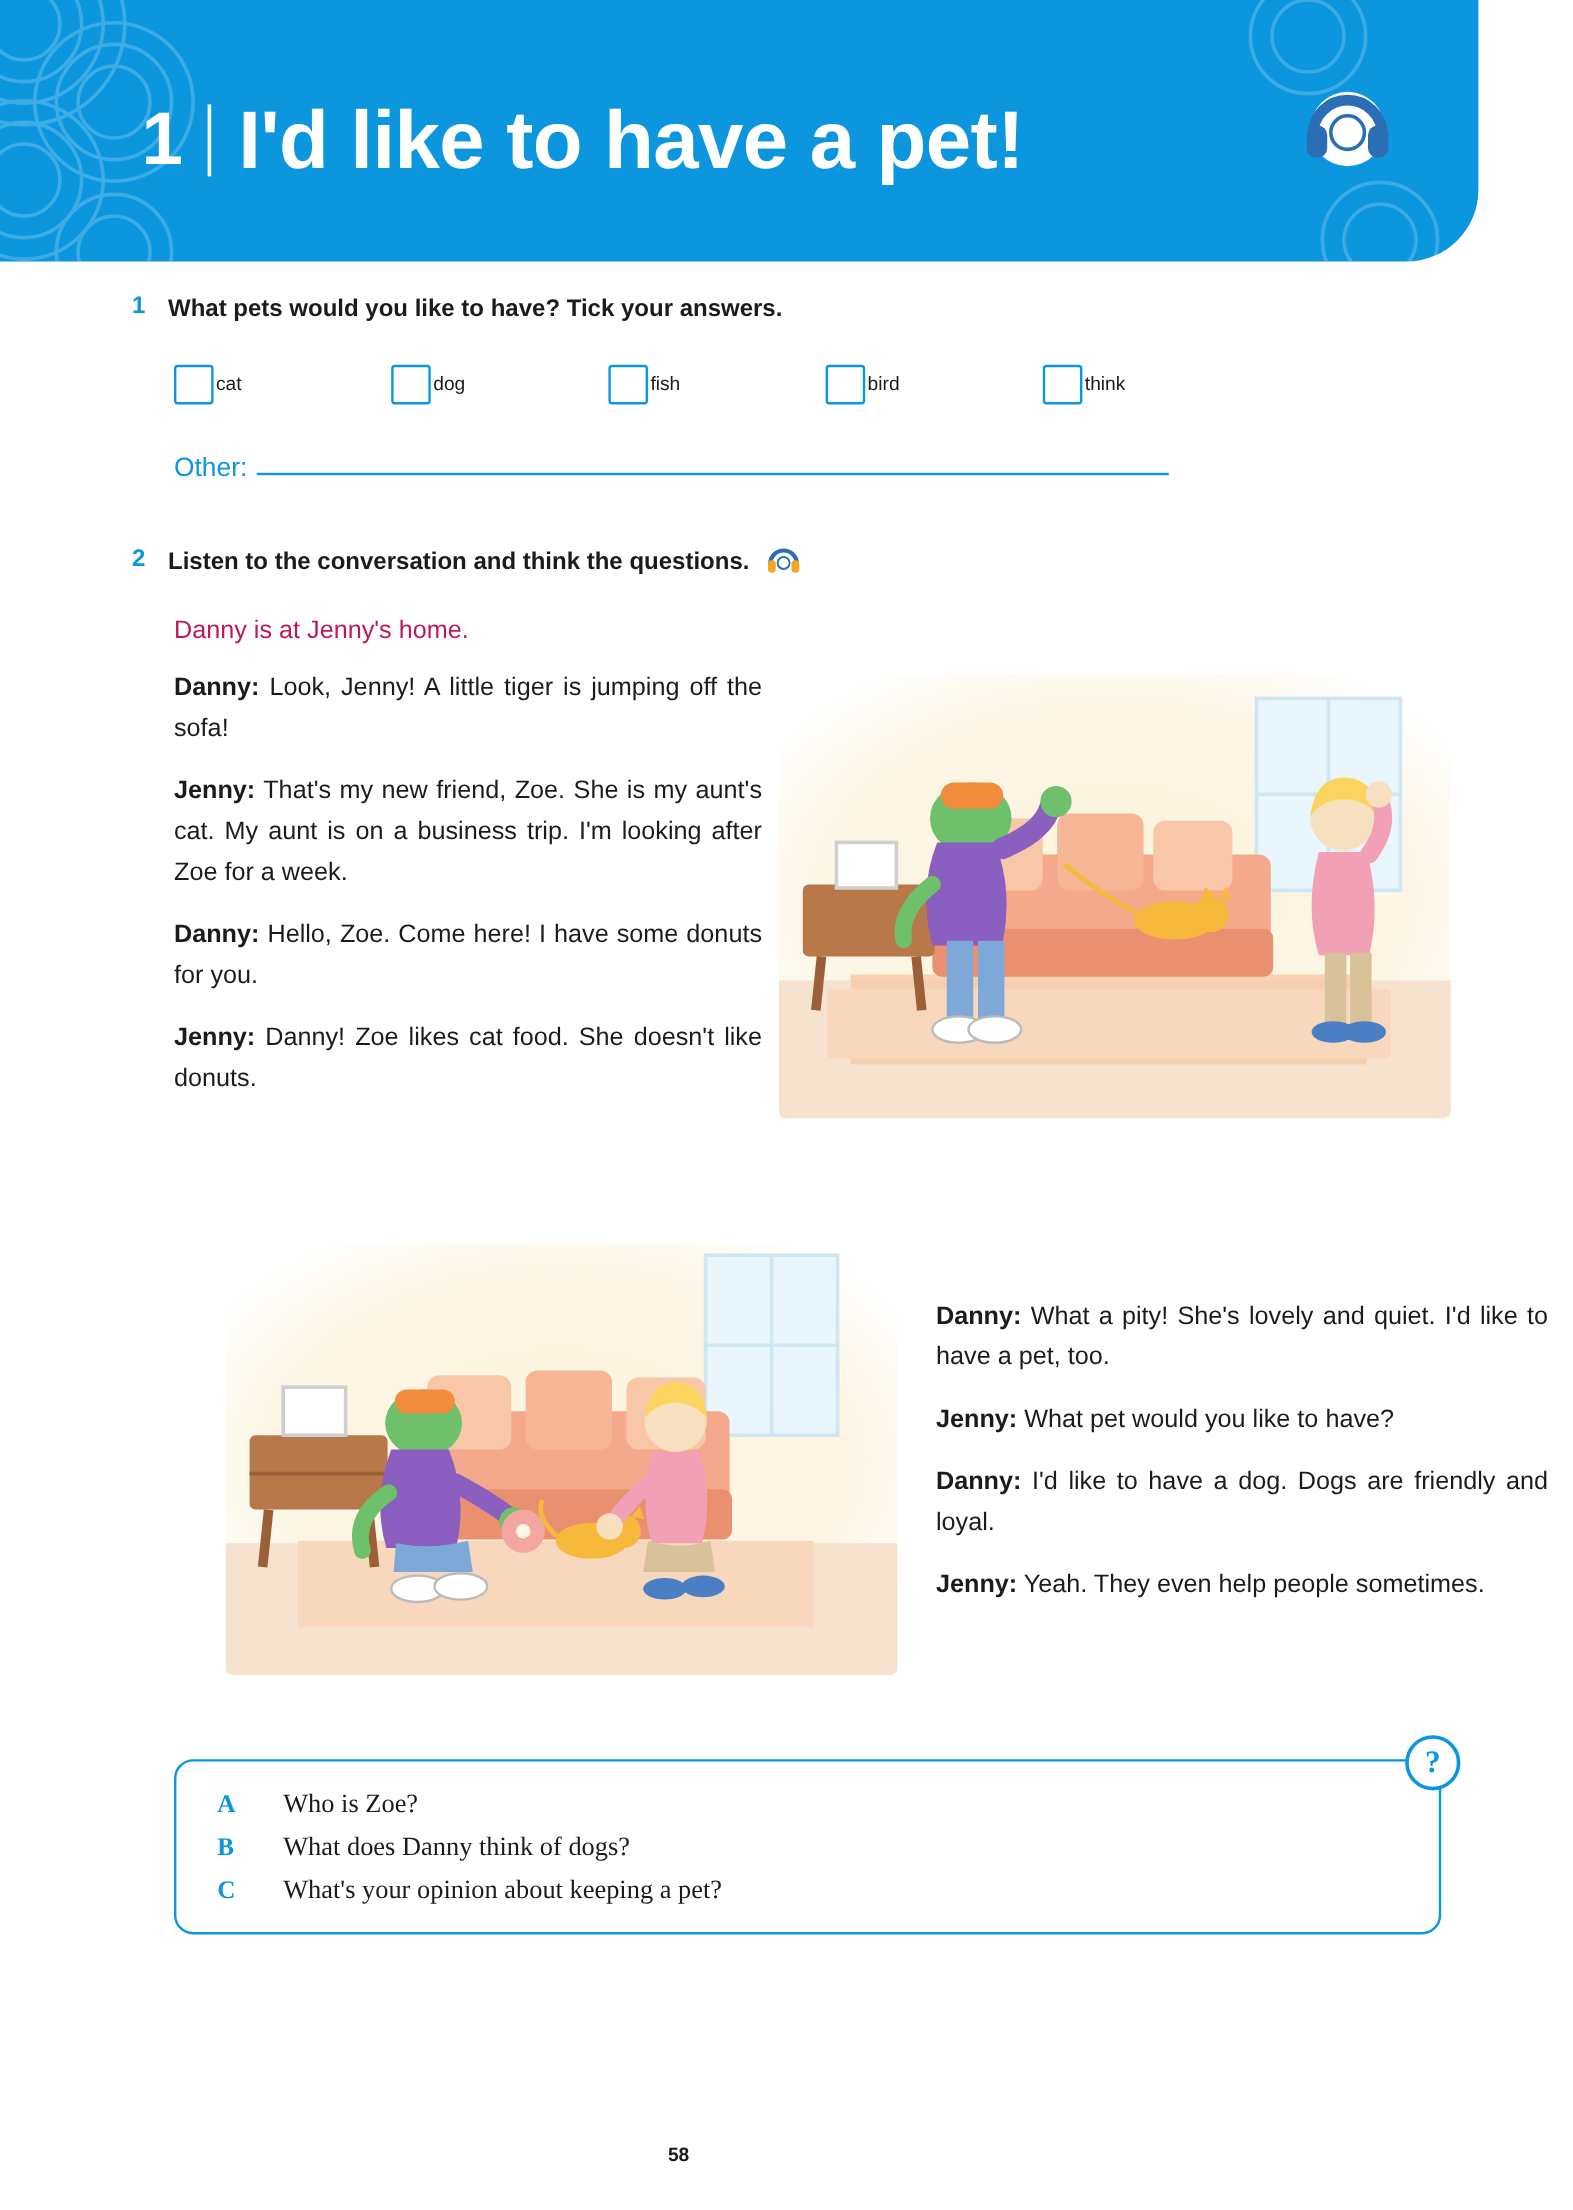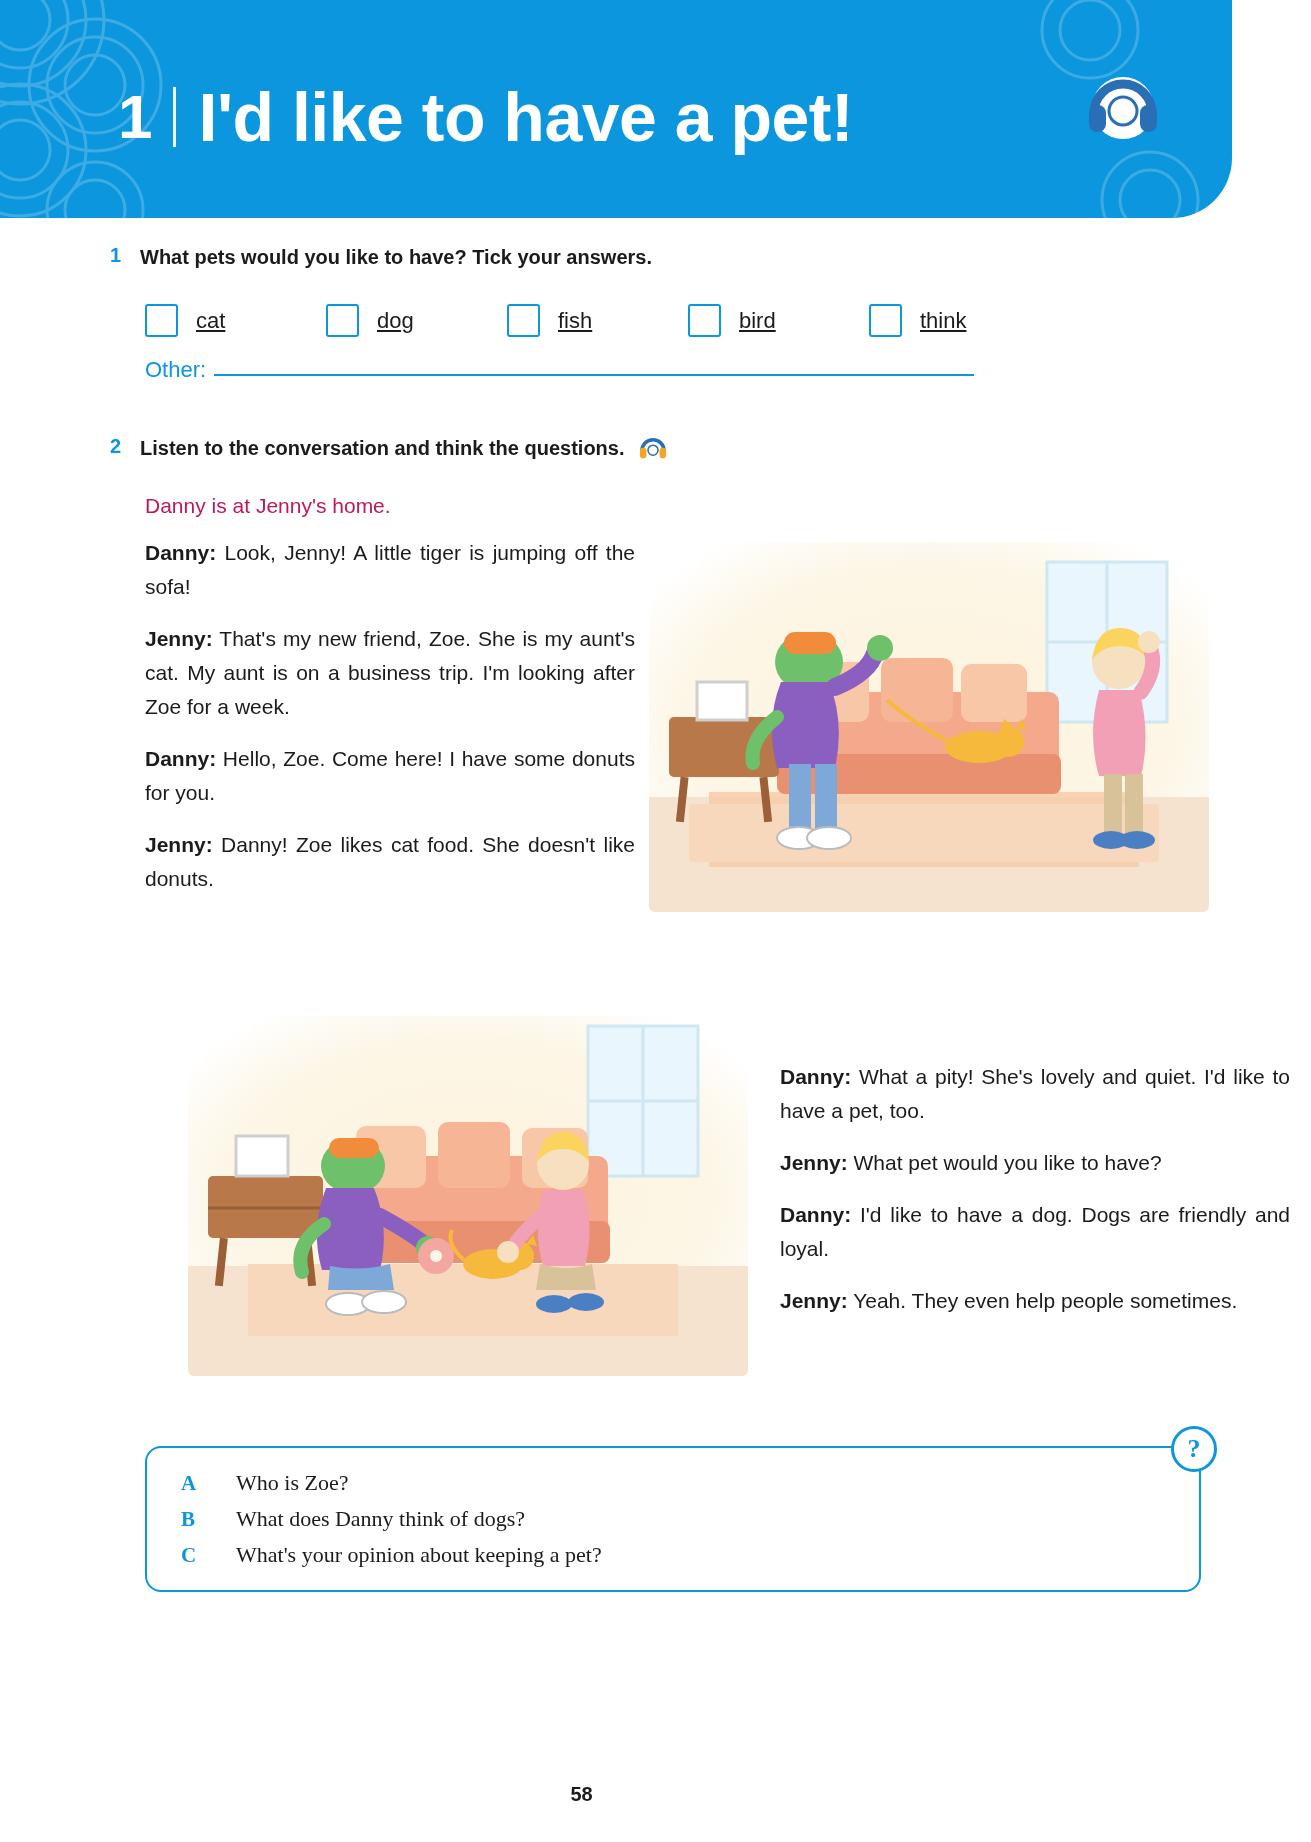--- a/index.html
+++ b/index.html
@@ -107,29 +107,28 @@
     width: 181px;
   }
   .checkbox {
     width: 33px;
     height: 33px;
     border: 2px solid #0c96de;
     border-radius: 3px;
     background: #fff;
   }
   .check-label {
-    font-size: 22px;
+    font-size: 16px;
     color: #1b1b1b;
-    margin-left: 18px;
-    text-decoration: underline;
+    margin-left: 2px;
   }
   .other-row {
     display: flex;
     align-items: flex-end;
-    margin: 20px 0 0 35px;
+    margin: 40px 0 0 35px;
   }
   .other-label {
     color: #0c96de;
     font-size: 22px;
     margin-right: 8px;
   }
   .other-line {
     flex: 1;
     height: 2px;
     background: #0c96de;
@@ -237,24 +236,24 @@
     font-size: 26px;
     display: flex;
     align-items: center;
     justify-content: center;
     font-family: "Liberation Serif", serif;
   }
 
   .page-number {
     position: absolute;
     bottom: 36px;
-    left: 16px;
+    left: 0;
     width: 1131px;
     text-align: center;
-    font-size: 20px;
+    font-size: 16px;
     font-weight: bold;
     color: #1b1b1b;
   }
 
   
   .illus { border-radius: 6px; }
 </style>
 </head>
 <body>
 

